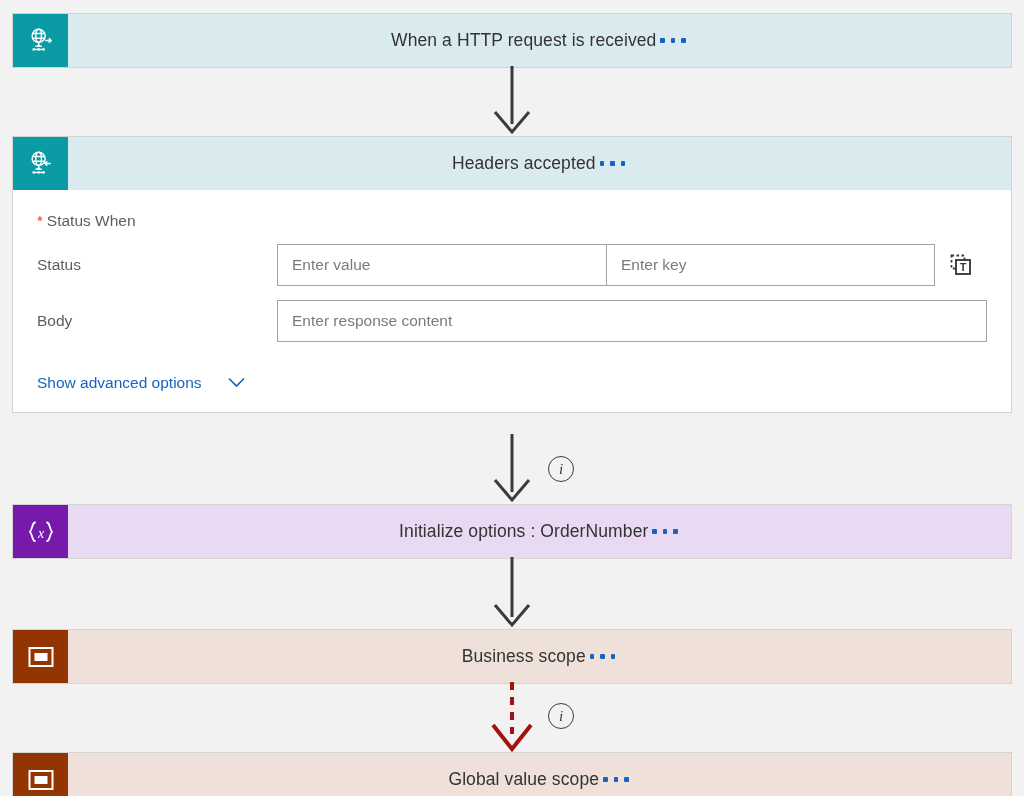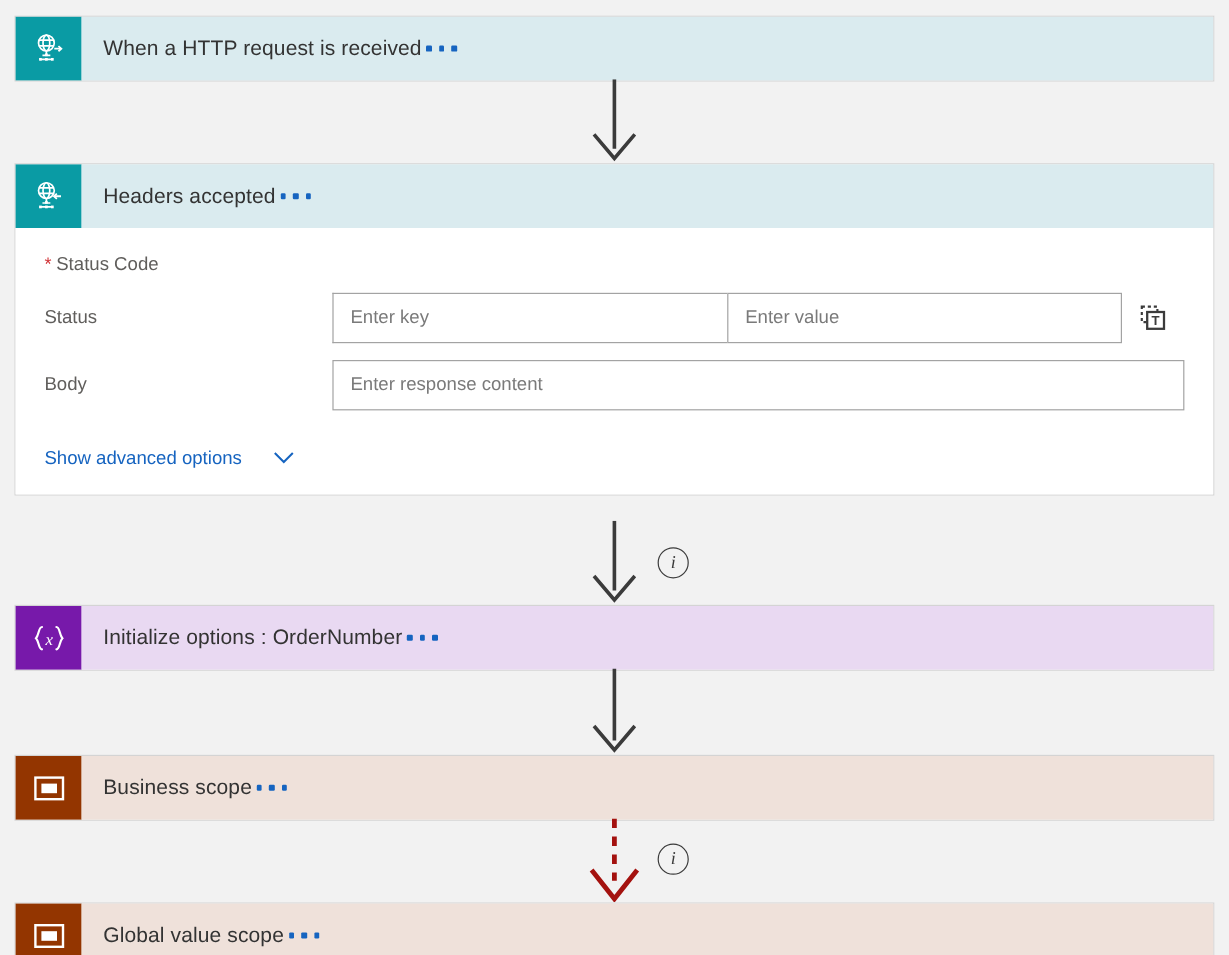--- a/index.html
+++ b/index.html
@@ -41,21 +41,21 @@
     width: 55px;
     min-width: 55px;
     display: flex;
     align-items: center;
     justify-content: center;
   }
   .card-titlebar {
     flex: 1;
     display: flex;
     align-items: center;
-    justify-content: flex-start;
+    justify-content: center;
     padding: 0 16px 0 18px;
   }
   .card-title {
     font-size: 17.5px;
     color: #333333;
     font-family: "Liberation Sans", sans-serif;
     letter-spacing: .1px;
     white-space: nowrap;
   }
 
@@ -259,33 +259,33 @@
           </span>
       </div>
     </div>
 
     <div class="card-body">
 
       
       <div class="form-row">
         <div class="form-label">
           <span class="req-star">*</span>
-          <span>Status Code</span>
+          <span>Status When</span>
         </div>
       </div>
 
       
       <div class="form-row">
         <div class="form-label">
           <span>Status</span>
         </div>
         <div class="field">
           <div class="kv-pair">
+            <input class="txt kv-val" type="text" placeholder="Enter value" style="">
             <input class="txt kv-key" type="text" placeholder="Enter key" style="">
-            <input class="txt kv-val" type="text" placeholder="Enter value" style="">
           </div>
           <div class="tool-btn">
             <svg width="26" height="26" viewBox="0 0 26 26" aria-hidden="true">
               <rect x="3.5" y="3.5" width="13" height="13" fill="none" stroke="#3b3b3b" stroke-width="1.8" stroke-dasharray="2.6 2.4"></rect>
               <rect x="8" y="8" width="14" height="14" fill="#ffffff" stroke="#3b3b3b" stroke-width="1.9"></rect>
               <text x="15" y="19" font-family="Liberation Sans, sans-serif" font-size="11" font-weight="bold" fill="#3b3b3b" text-anchor="middle">T</text>
             </svg>
           </div>
         </div>
       </div>

